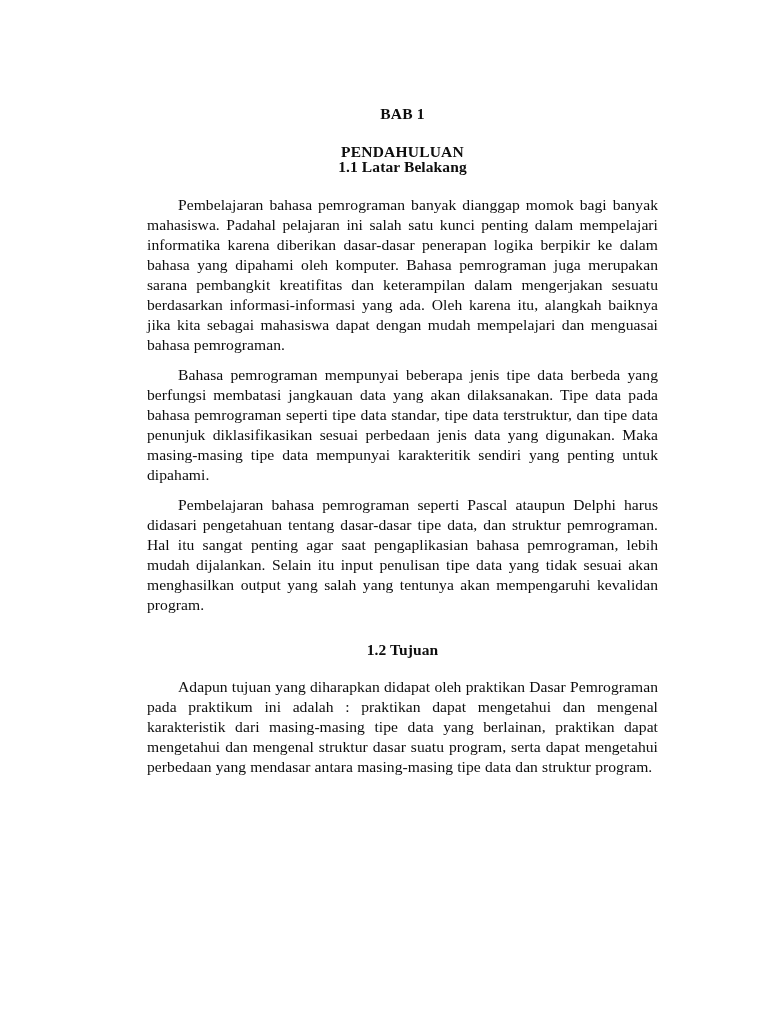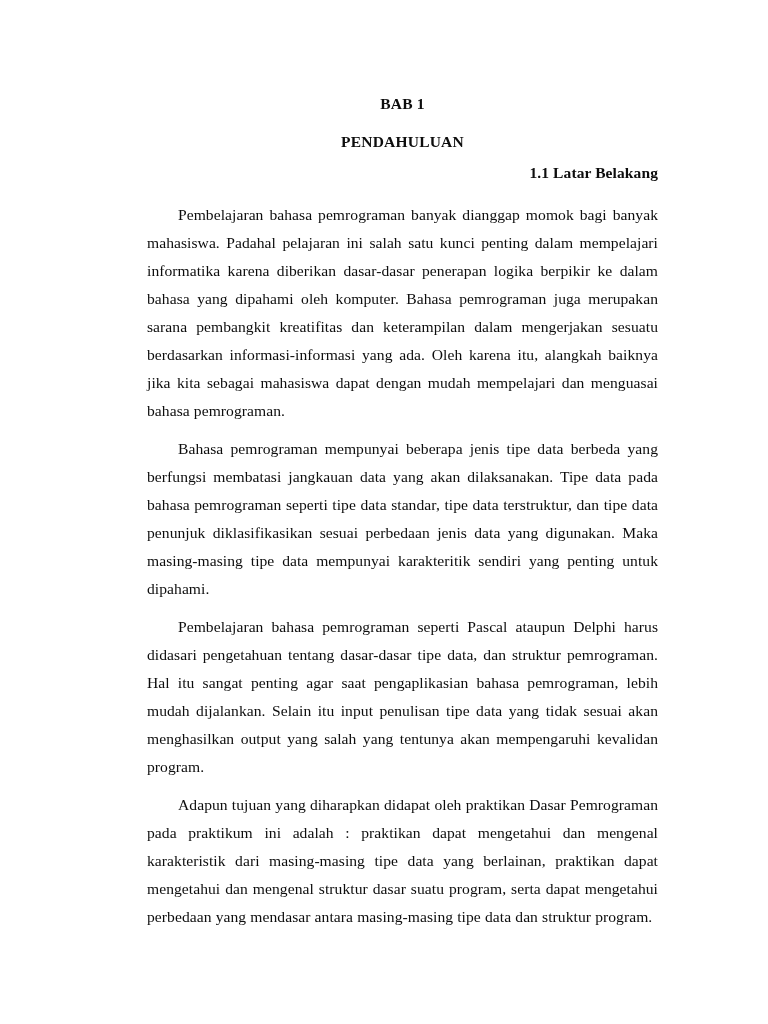--- a/index.html
+++ b/index.html
@@ -13,52 +13,52 @@
     height: 1024px;
     background: #ffffff;
     box-sizing: border-box;
     overflow: hidden;
     font-family: "Liberation Serif", "DejaVu Serif", serif;
     color: #0d0d0d;
   }
   .content {
     position: absolute;
     left: 147px;
-    top: 96px;
+    top: 106px;
     width: 511px;
   }
   .chapter-title,
   .chapter-subtitle {
     text-align: center;
     font-weight: bold;
     font-size: 15.5px;
     line-height: 1.0;
     margin: 0;
     letter-spacing: 0.2px;
   }
   .chapter-title { margin-bottom: 22px; }
   .chapter-subtitle { }
   .section-heading {
-    text-align: right;
+    text-align: center;
     font-weight: bold;
     font-size: 15.5px;
     line-height: 1.0;
-    margin: 16px 0 20px 0;
+    margin: 0 0 20px 0;
     letter-spacing: 0.1px;
   }
   .section-heading.spaced-above {
     margin-top: 27px;
   }
   p.body-par {
     margin: 0 0 10px 0;
     text-align: justify;
     text-justify: inter-word;
     text-indent: 31px;
     font-size: 15.6px;
-    line-height: 28px;
+    line-height: 20px;
     letter-spacing: 0.05px;
     word-spacing: 0.2px;
   }
   p.body-par:last-child {
     margin-bottom: 12px;
   }
 </style>
 </head>
 <body>
 
@@ -70,17 +70,18 @@
     <h1 class="chapter-subtitle">PENDAHULUAN</h1>
 
     <h2 class="section-heading">1.1 Latar Belakang</h2>
 
     <p class="body-par">Pembelajaran bahasa pemrograman banyak dianggap momok bagi banyak mahasiswa. Padahal pelajaran ini salah satu kunci penting dalam mempelajari informatika karena diberikan dasar-dasar penerapan logika berpikir ke dalam bahasa yang dipahami oleh komputer. Bahasa pemrograman juga merupakan sarana pembangkit kreatifitas dan keterampilan dalam mengerjakan sesuatu berdasarkan informasi-informasi yang ada. Oleh karena itu, alangkah baiknya jika kita sebagai mahasiswa dapat dengan mudah mempelajari dan menguasai bahasa pemrograman.</p>
 
     <p class="body-par">Bahasa pemrograman mempunyai beberapa jenis tipe data berbeda yang berfungsi membatasi jangkauan data yang akan dilaksanakan. Tipe data pada bahasa pemrograman seperti tipe data standar, tipe data terstruktur, dan tipe data penunjuk diklasifikasikan sesuai perbedaan jenis data yang digunakan. Maka masing-masing tipe data mempunyai karakteritik sendiri yang penting untuk dipahami.</p>
 
     <p class="body-par">Pembelajaran bahasa pemrograman seperti Pascal ataupun Delphi harus didasari pengetahuan tentang dasar-dasar tipe data, dan struktur pemrograman. Hal itu sangat penting agar saat pengaplikasian bahasa pemrograman, lebih mudah dijalankan. Selain itu input penulisan tipe data yang tidak sesuai akan menghasilkan output yang salah yang tentunya akan mempengaruhi kevalidan program.</p>
 
+    <h2 class="section-heading spaced-above">1.2 Tujuan</h2>
 
     <p class="body-par">Adapun tujuan yang diharapkan didapat oleh praktikan Dasar Pemrograman pada praktikum ini adalah : praktikan dapat mengetahui dan mengenal karakteristik dari masing-masing tipe data yang berlainan, praktikan dapat mengetahui dan mengenal struktur dasar suatu program, serta dapat mengetahui perbedaan yang mendasar antara masing-masing tipe data dan struktur program.</p>
 
   </div>
 </div>
 
 </body></html>

